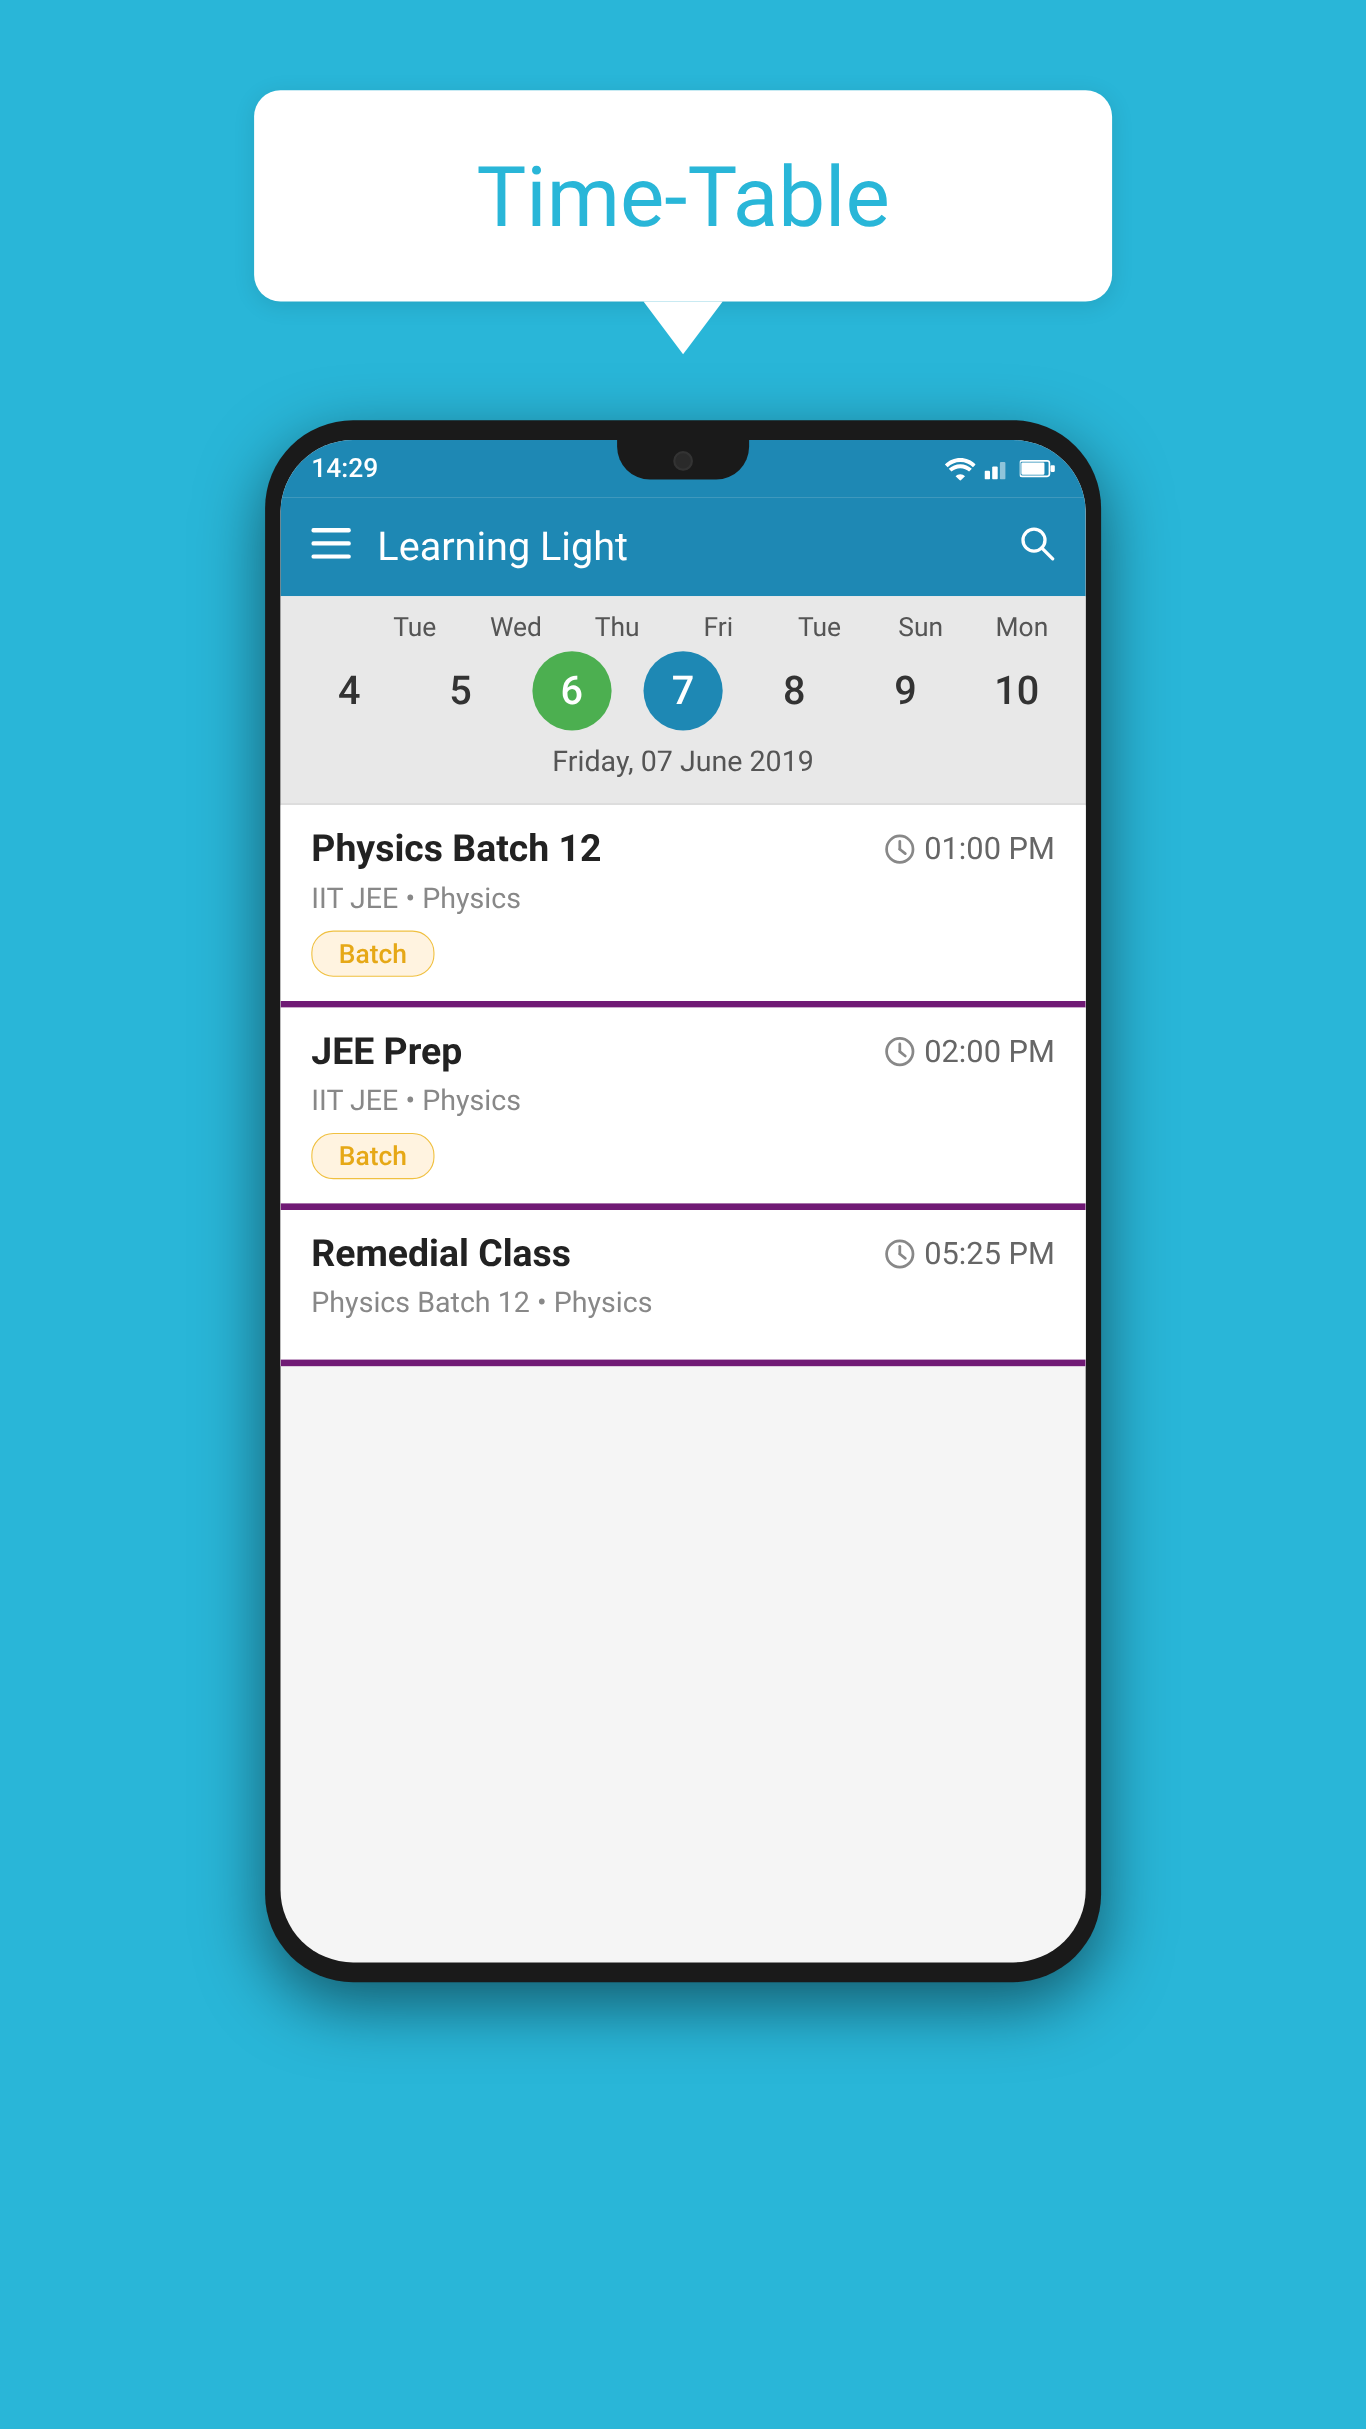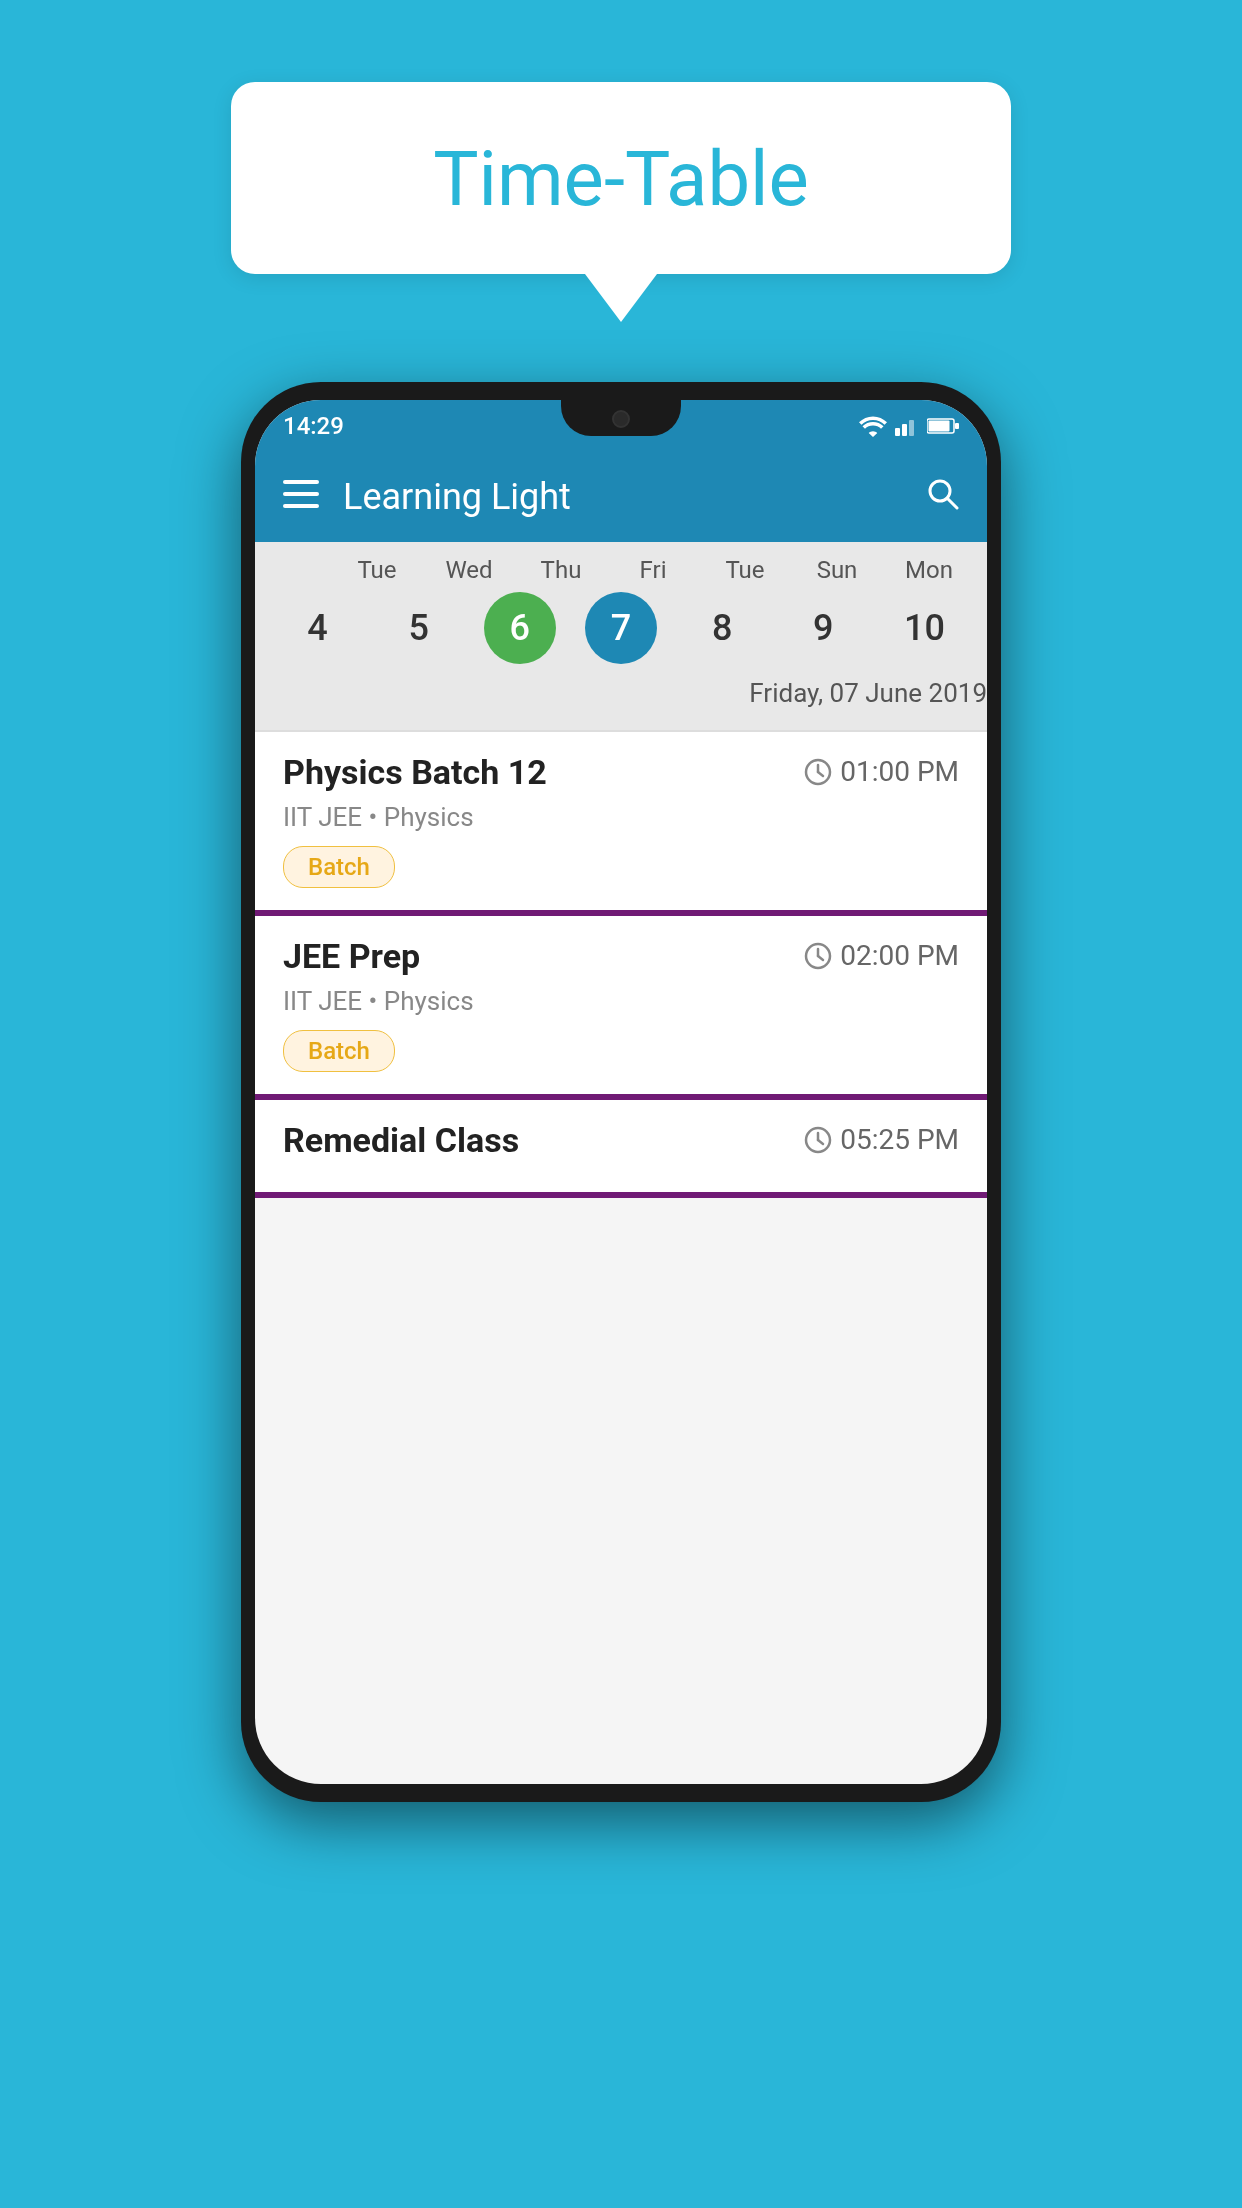--- a/index.html
+++ b/index.html
@@ -201,21 +201,21 @@
       background: #4CAF50;
       color: #fff;
     }
 
     .day-number.selected {
       background: #1E88B4;
       color: #fff;
     }
 
     .date-label {
-      text-align: right;
+      text-align: center;
       font-size: 26px;
       color: #555;
       padding: 6px 0 14px;
     }
 
     
     .divider {
       height: 2px;
       background: #ddd;
     }
@@ -389,19 +389,20 @@
             <div class="class-name">Remedial Class</div>
             <div class="class-time">
               <svg width="28" height="28" viewBox="0 0 28 28" fill="none">
                 <circle cx="14" cy="14" r="12" stroke="#888" stroke-width="2.5"></circle>
                 <line x1="14" y1="7" x2="14" y2="14" stroke="#888" stroke-width="2.5" stroke-linecap="round"></line>
                 <line x1="14" y1="14" x2="19" y2="18" stroke="#888" stroke-width="2.5" stroke-linecap="round"></line>
               </svg>
               <span>05:25 PM</span>
             </div>
           </div>
+          <div class="class-meta">Physics Batch 12 • Physics</div>
         </div>
 
       </div>
 
     </div>
   </div>
 </div>
 
 </body></html>

